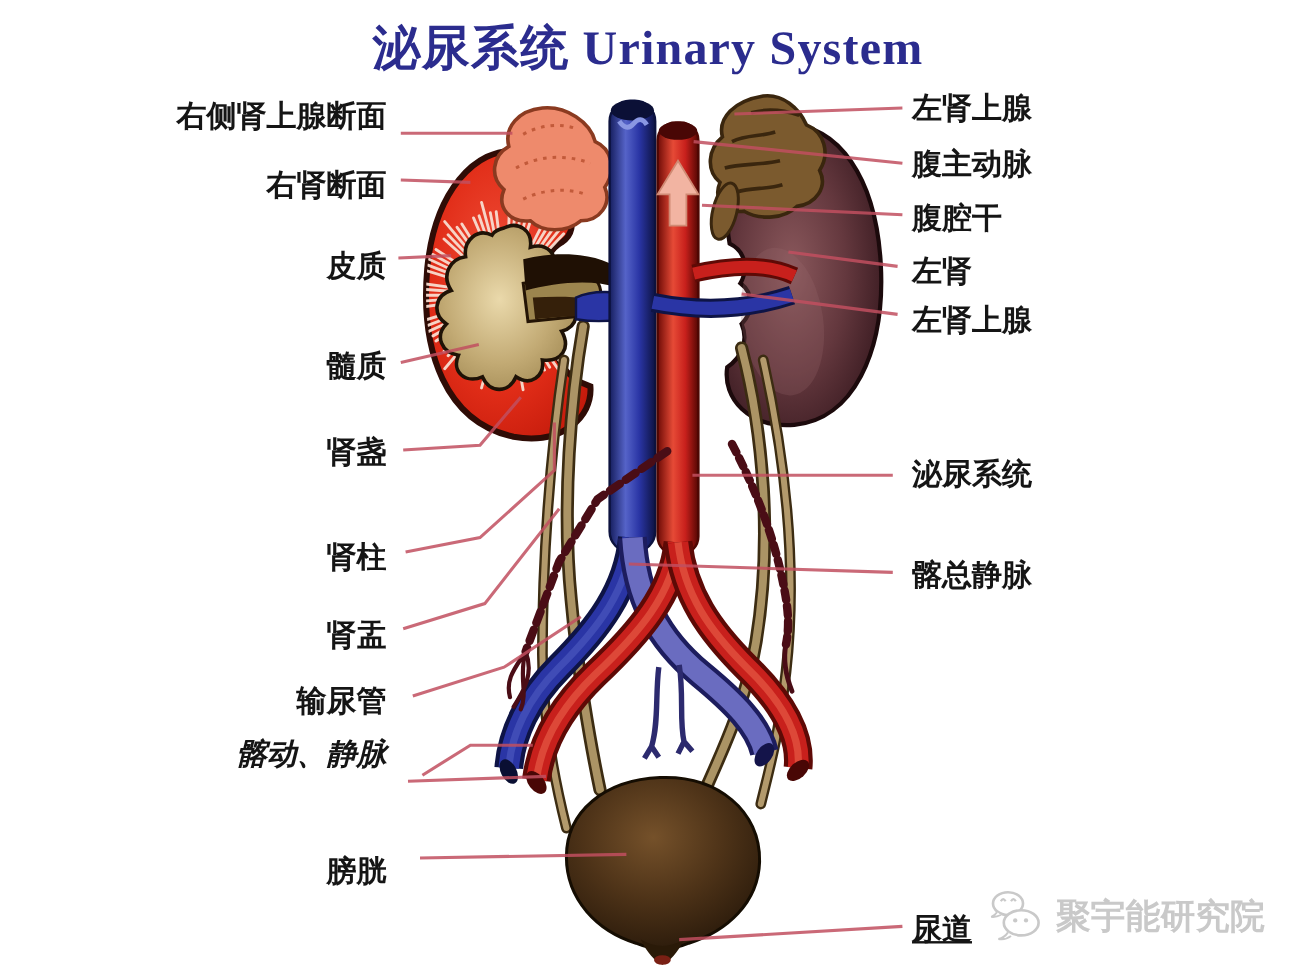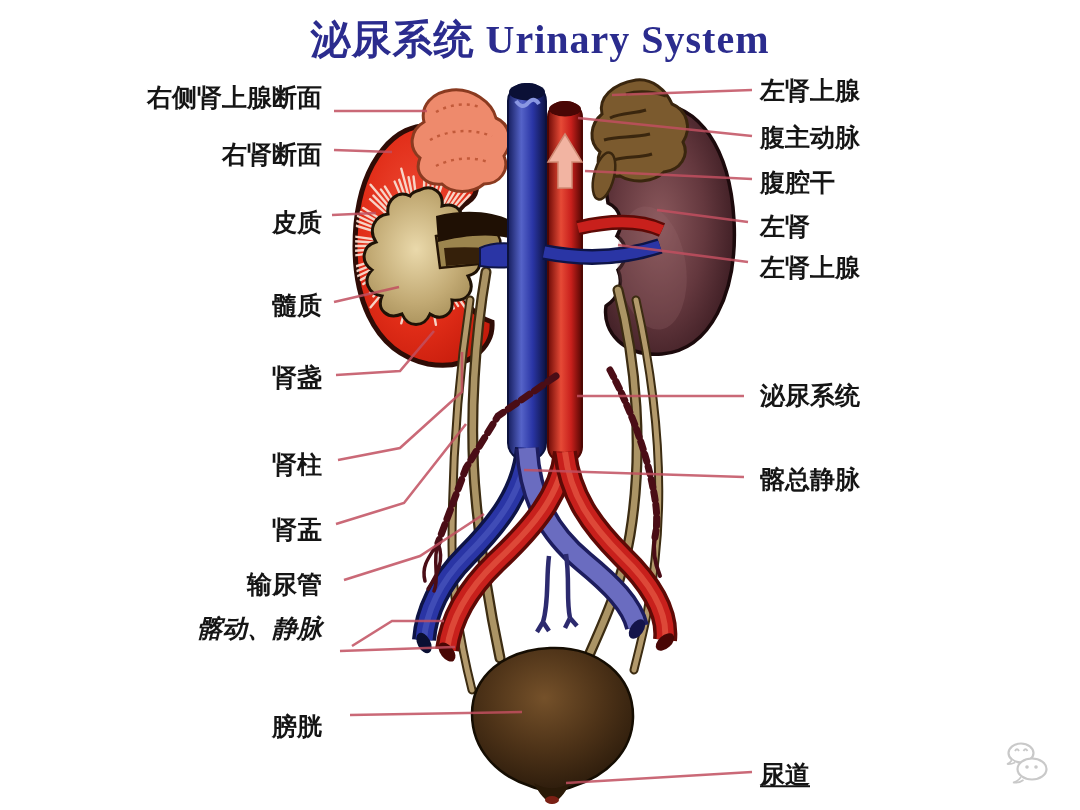--- a/index.html
+++ b/index.html
@@ -254,15 +254,16 @@
   <div class="watermark">
     <svg width="52" height="44" viewBox="0 0 52 44">
       <ellipse cx="19" cy="11" rx="12.5" ry="9.5" fill="#ffffff" stroke="currentColor" stroke-width="2.2"></ellipse>
       <path d="M13 9 q2 -3.5 4 0 M21.5 9 q2 -3.5 4 0" fill="none" stroke="currentColor" stroke-width="1.8"></path>
       <path d="M10 18 q-2 3 -5 4 q4 0.5 8 -1.5" fill="#ffffff" stroke="currentColor" stroke-width="1.6"></path>
       <ellipse cx="30" cy="27" rx="14.5" ry="10.5" fill="#ffffff" stroke="currentColor" stroke-width="2.2"></ellipse>
       <circle cx="25" cy="25" r="1.8" fill="currentColor"></circle>
       <circle cx="34" cy="25" r="1.8" fill="currentColor"></circle>
       <path d="M19 35 q-3 4.5 -8 5.5 q6 1 10.5 -2.5" fill="#ffffff" stroke="currentColor" stroke-width="1.6"></path>
     </svg>
+    <span>聚宇能研究院</span>
   </div>
 
 </div>
 
 </body></html>

